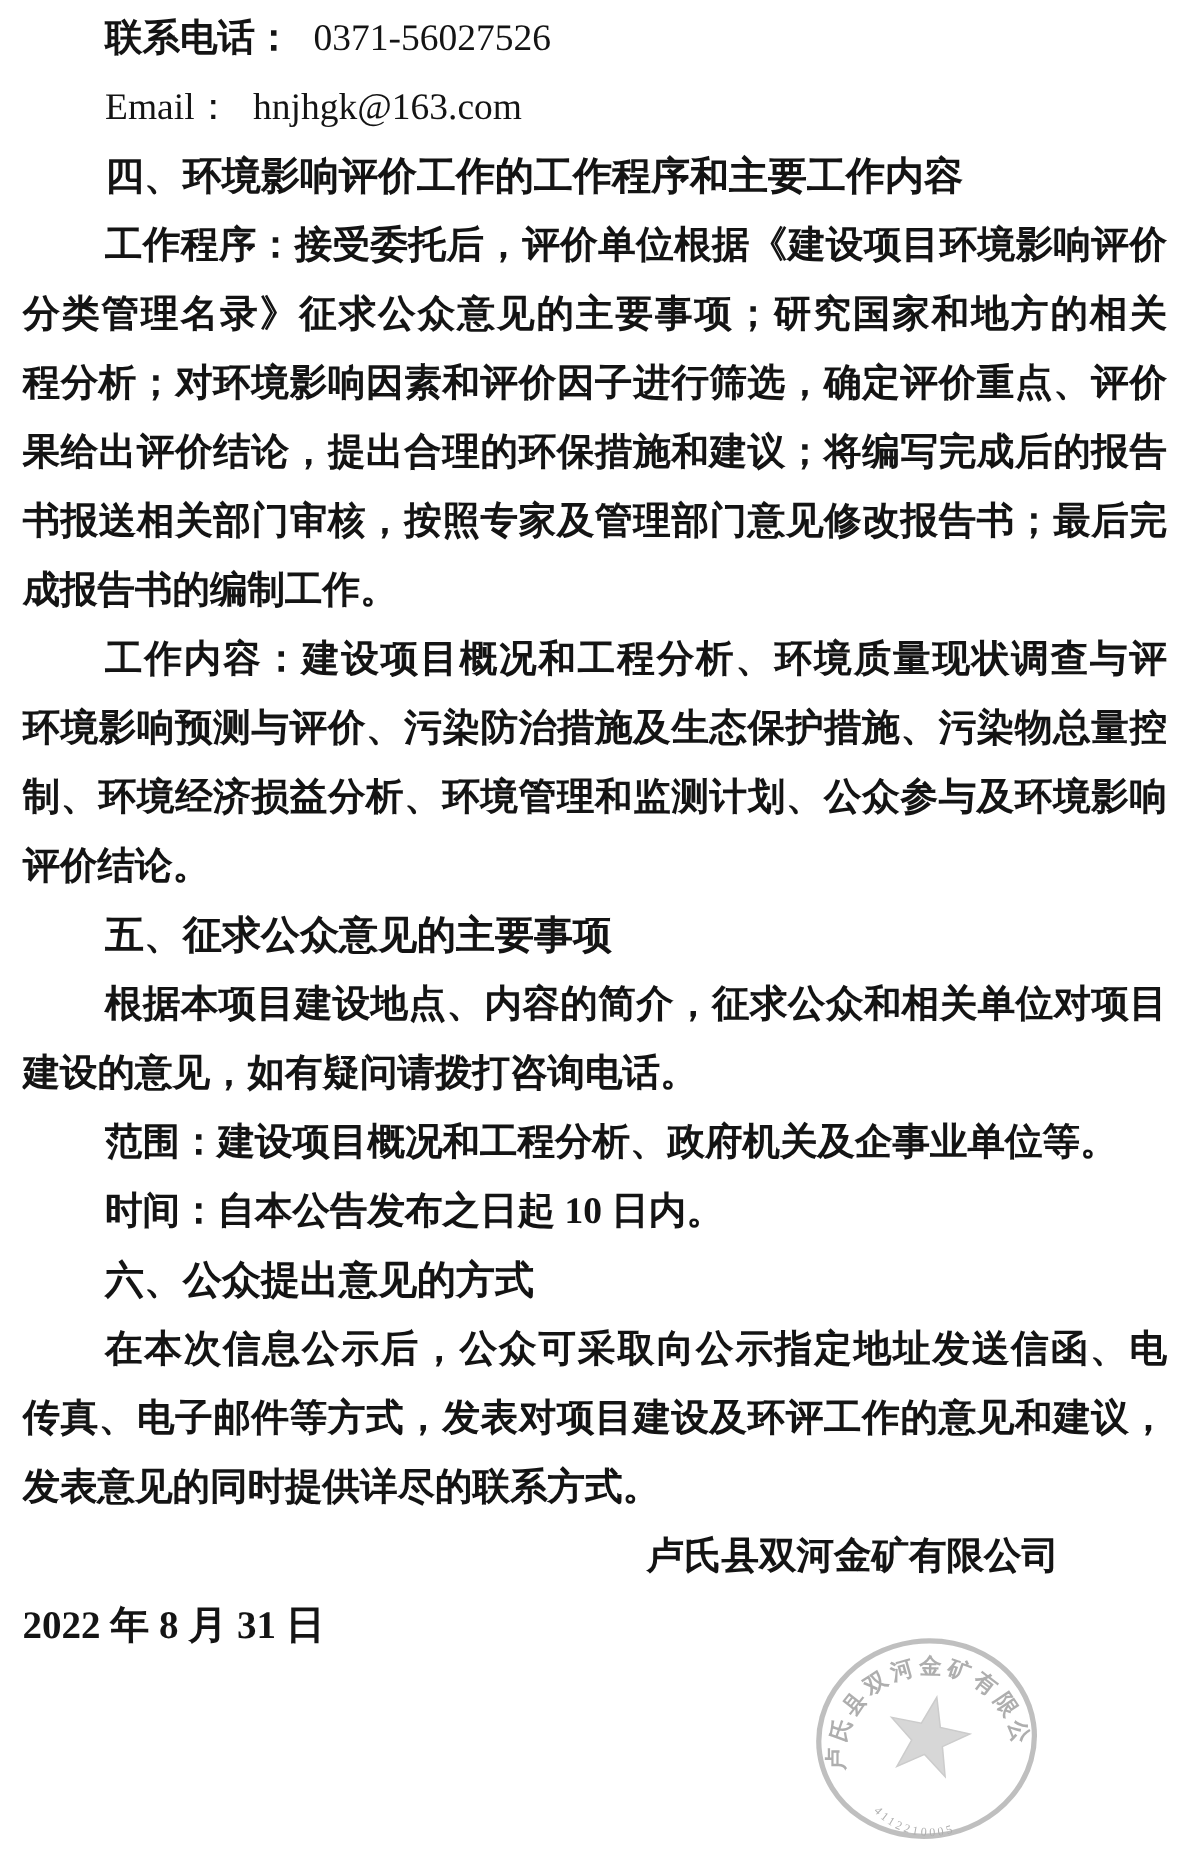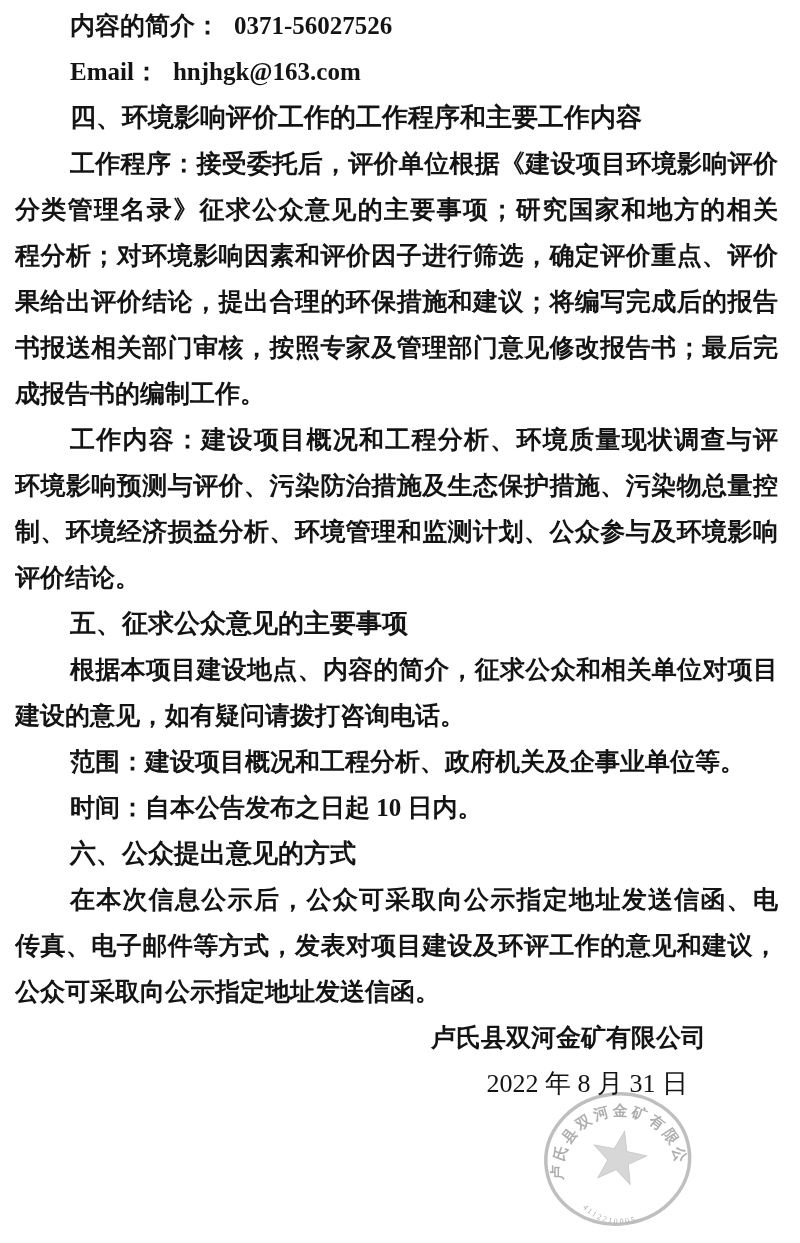--- a/index.html
+++ b/index.html
@@ -28,31 +28,31 @@
   .indent { text-indent: 55px; }
   .heading {
     font-weight: 700;
     font-size: 26px;
     text-indent: 55px;
   }
   .justify {
     text-align: justify;
     text-align-last: justify;
   }
-  .latin { font-weight: 700; text-align: center; }
+  .latin { font-weight: 400; text-align: center; }
   .gap { margin-left: 14px; }
   .sig-company {
     text-align: right;
     padding-right: 72px;
     font-weight: 600;
   }
   .sig-date {
-    text-align: right;
+    text-align: left;
     padding-right: 90px;
-    font-weight: 400;
+    font-weight: 700;
     font-size: 26px;
   }
   .seal {
     position: absolute;
     left: 540px; top: 1088px;
     width: 156px; height: 146px;
     mix-blend-mode: multiply;
     opacity: 0.8;
     transform: rotate(-8deg);
     pointer-events: none;
@@ -60,21 +60,21 @@
   .seal-ring { fill: none; stroke: #9b9b9b; stroke-width: 3.5; opacity: 0.8; }
   .seal-star { fill: #ababab; opacity: 0.6; stroke: #949494; stroke-width: 1; }
   .seal-arc-text { font-size: 15px; fill: #9a9a9a; letter-spacing: 3px; font-weight: 600; }
   .seal-num-text { font-size: 8px; fill: #9a9a9a; letter-spacing: 2px; }
 </style>
 </head>
 <body>
 
 <div class="doc">
 
-  <div class="line indent"><span>内容的简介：</span><span class="latin gap">0371-56027526</span></div>
+  <div class="line indent"><span>联系电话：</span><span class="latin gap">0371-56027526</span></div>
 
   <div class="line indent"><span class="latin">Email：</span><span class="latin gap">hnjhgk@163.com</span></div>
 
   <div class="line heading">四、环境影响评价工作的工作程序和主要工作内容</div>
 
   <div class="line indent justify">工作程序：接受委托后，评价单位根据《建设项目环境影响评价</div>
   <div class="line justify">分类管理名录》征求公众意见的主要事项；研究国家和地方的相关</div>
   <div class="line justify">程分析；对环境影响因素和评价因子进行筛选，确定评价重点、评价</div>
   <div class="line justify">果给出评价结论，提出合理的环保措施和建议；将编写完成后的报告</div>
   <div class="line justify">书报送相关部门审核，按照专家及管理部门意见修改报告书；最后完</div>
@@ -89,21 +89,21 @@
 
   <div class="line indent justify">根据本项目建设地点、内容的简介，征求公众和相关单位对项目</div>
   <div class="line">建设的意见，如有疑问请拨打咨询电话。</div>
   <div class="line indent">范围：建设项目概况和工程分析、政府机关及企事业单位等。</div>
   <div class="line indent">时间：自本公告发布之日起 10 日内。</div>
 
   <div class="line heading">六、公众提出意见的方式</div>
 
   <div class="line indent justify">在本次信息公示后，公众可采取向公示指定地址发送信函、电话、</div>
   <div class="line justify">传真、电子邮件等方式，发表对项目建设及环评工作的意见和建议，</div>
-  <div class="line">公众可采取向公示指定地址发送信函。</div>
+  <div class="line">发表意见的同时提供详尽的联系方式。</div>
 
   <div class="line sig-company">卢氏县双河金矿有限公司</div>
   <div class="line sig-date">2022 年 8 月 31 日</div>
 
   <svg class="seal" viewBox="0 0 156 146" xmlns="http://www.w3.org/2000/svg" aria-hidden="true">
     <defs>
       <path id="sealArcTop" d="M 22 92 A 57 55 0 1 1 134 94" fill="none"></path>
       <path id="sealArcBottom" d="M 32 106 A 50 48 0 0 0 124 108" fill="none"></path>
     </defs>
     <ellipse class="seal-ring" cx="78" cy="71" rx="72" ry="65"></ellipse>

